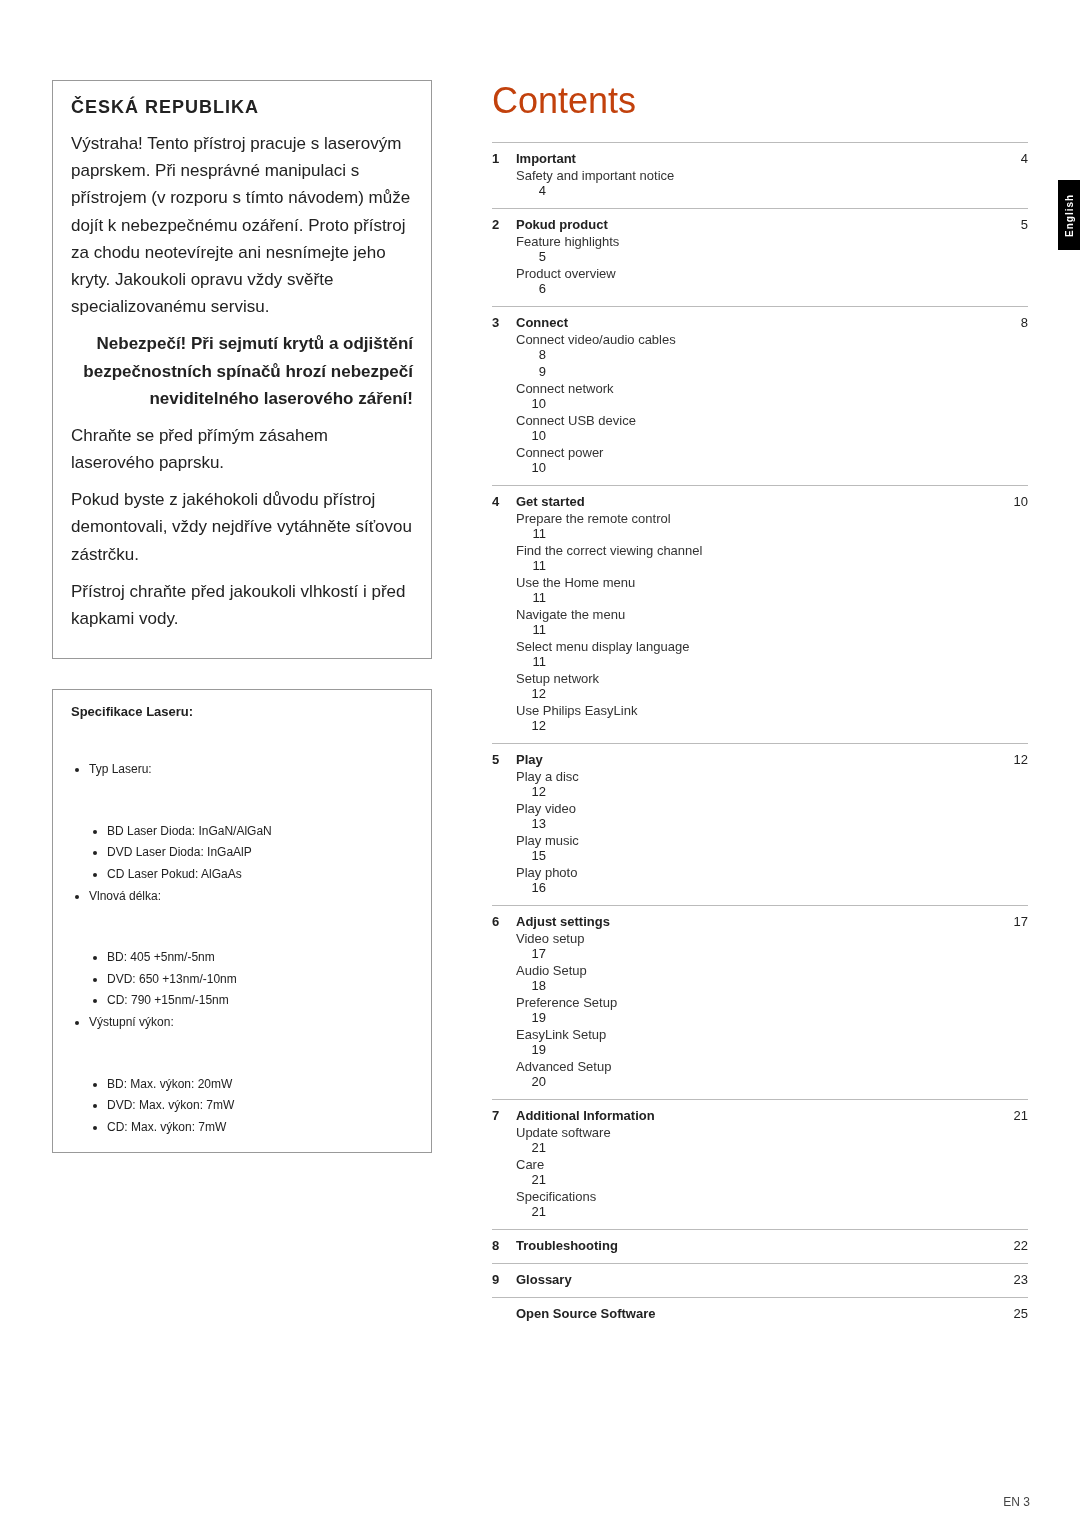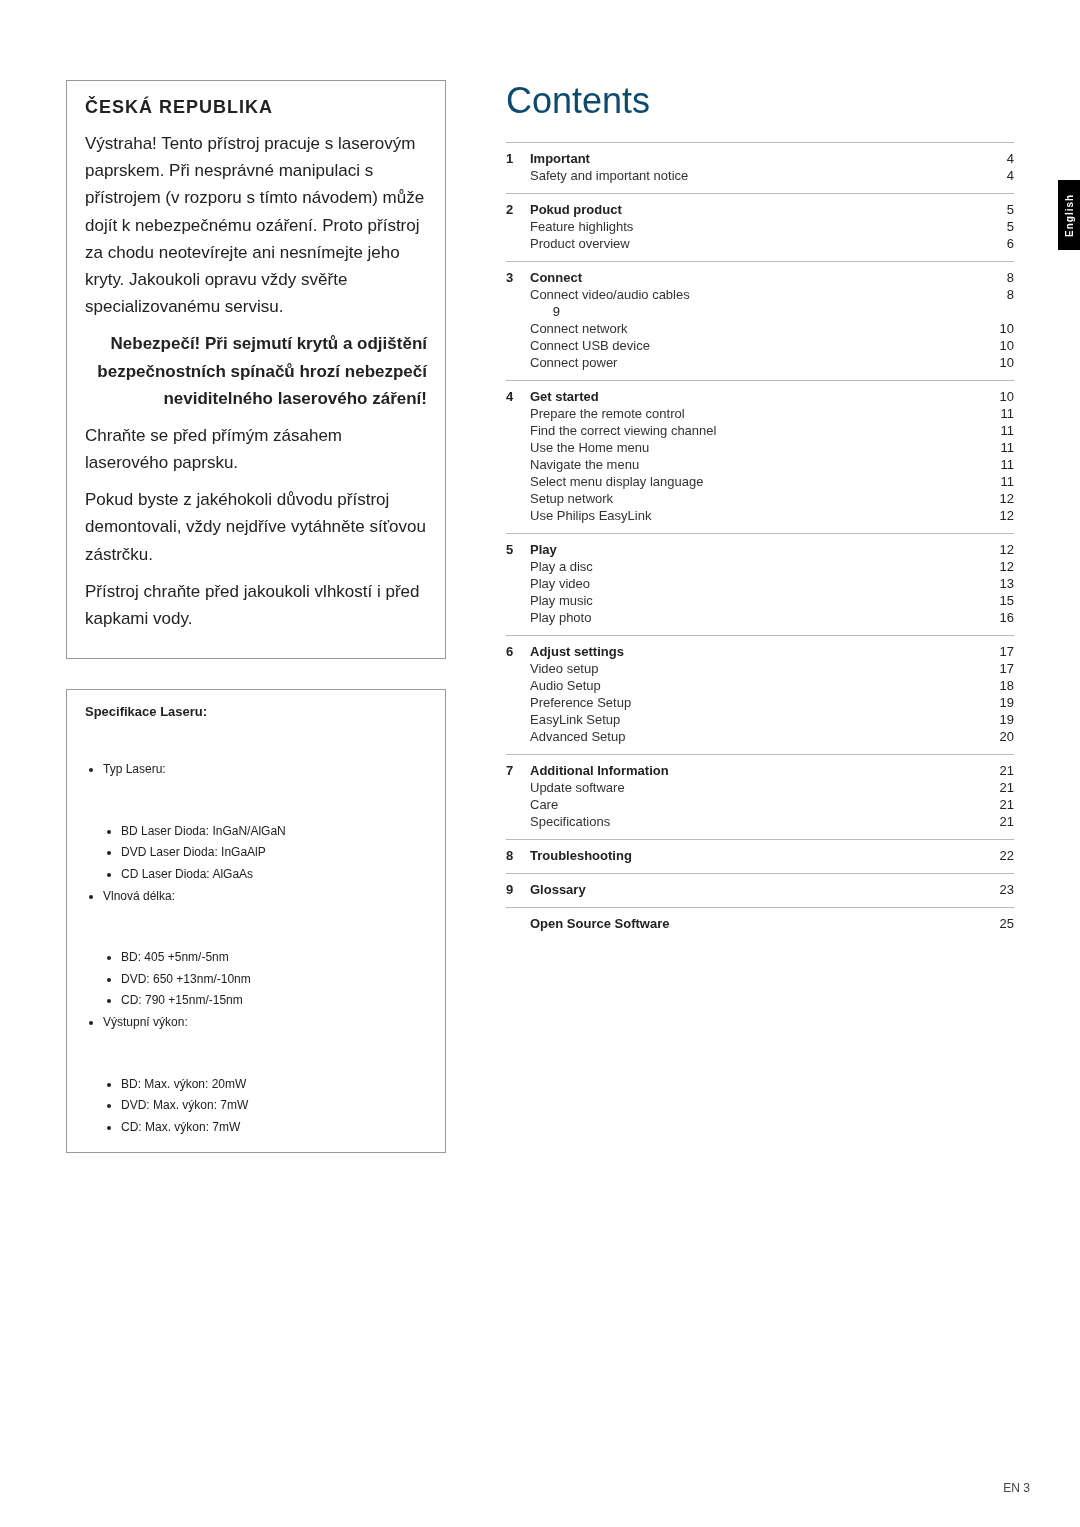--- a/index.html
+++ b/index.html
@@ -10,21 +10,21 @@
       color: #222;
       width: 1080px;
       min-height: 1527px;
       position: relative;
     }
 
     .page {
       display: flex;
       width: 1080px;
       min-height: 1527px;
-      padding: 40px 16px;
+      padding: 40px 2px;
       position: relative;
     }
 
     
     .side-tab {
       position: absolute;
       right: 0;
       top: 180px;
       width: 22px;
       background: #000;
@@ -105,21 +105,21 @@
     .laser-box ul ul {
       list-style: disc;
       padding-left: 18px;
     }
 
     
     .contents-title {
       font-size: 36px;
       font-weight: normal;
       margin-bottom: 20px;
-      color: #0c4a6e;
+      color: #c2410c;
     }
 
     .toc-section {
       border-top: 1px solid #bbb;
       padding: 8px 0;
     }
 
     .toc-row {
       display: flex;
       align-items: baseline;
@@ -146,38 +146,39 @@
       font-size: 13px;
       text-align: right;
       min-width: 30px;
     }
 
     .toc-sub-row {
       display: flex;
       align-items: baseline;
       margin-bottom: 2px;
       padding-left: 24px;
+      flex-direction: column;
     }
 
     .toc-sub-label {
       flex: 1;
       font-size: 13px;
       color: #333;
     }
 
     .toc-sub-page {
       font-size: 13px;
       text-align: right;
       min-width: 30px;
     }
 
     
     .footer {
       position: absolute;
-      bottom: 32px;
+      bottom: 18px;
       right: 50px;
       font-size: 12px;
       color: #444;
     }
   </style>
 </head>
 <body>
 
 <div class="page">
 
@@ -194,21 +195,21 @@
         </div>
     </div>
 
     <div class="laser-box">
       <div class="laser-title">Specifikace Laseru:</div>
       <div id="laser-items">
           <ul>
             <li>Typ Laseru:<ul>
                 <li>BD Laser Dioda: InGaN/AlGaN</li>
                 <li>DVD Laser Dioda:  InGaAlP</li>
-                <li>CD Laser Dioda: AlGaAs</li>
+                <li>CD Laser Pokud: AlGaAs</li>
               </ul></li>
             <li>Vlnová délka:<ul>
                 <li>BD:  405 +5nm/-5nm</li>
                 <li>DVD:  650 +13nm/-10nm</li>
                 <li>CD:  790 +15nm/-15nm</li>
               </ul></li>
             <li>Výstupní výkon:<ul>
                 <li>BD:  Max. výkon: 20mW</li>
                 <li>DVD:  Max. výkon: 7mW</li>
                 <li>CD:  Max. výkon: 7mW</li>

